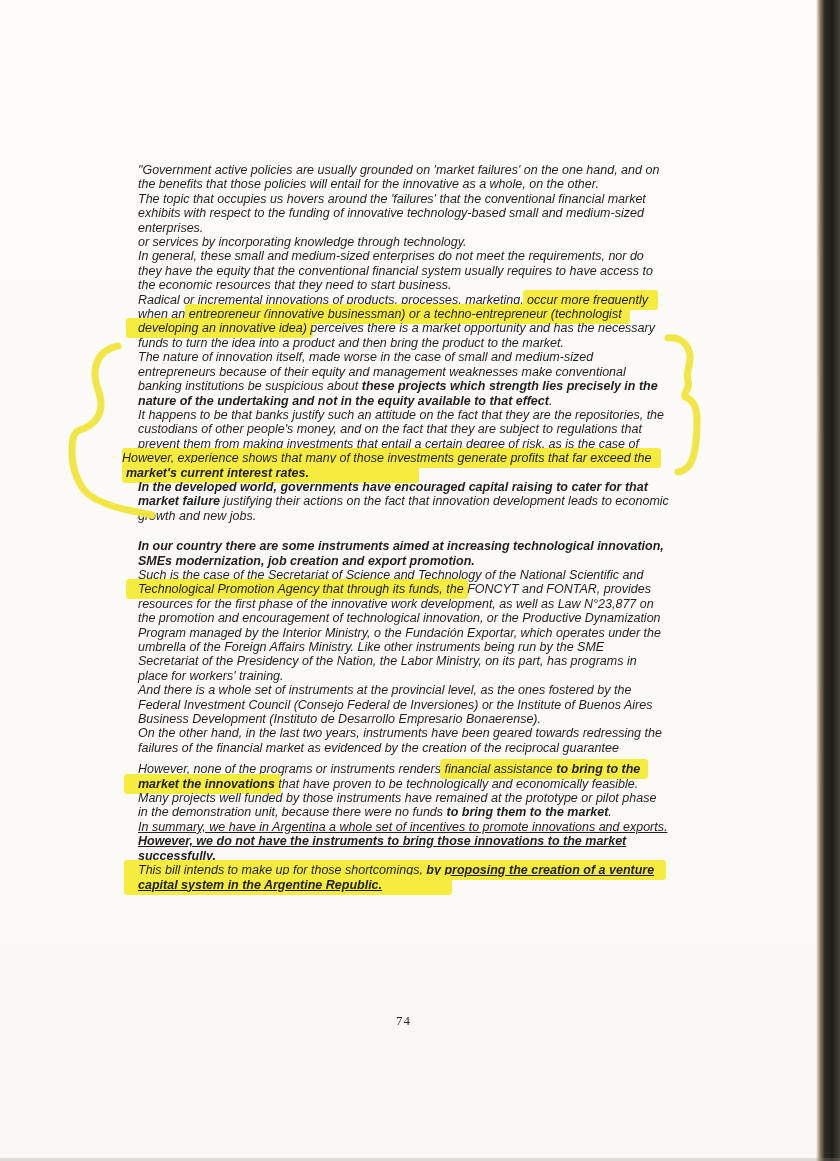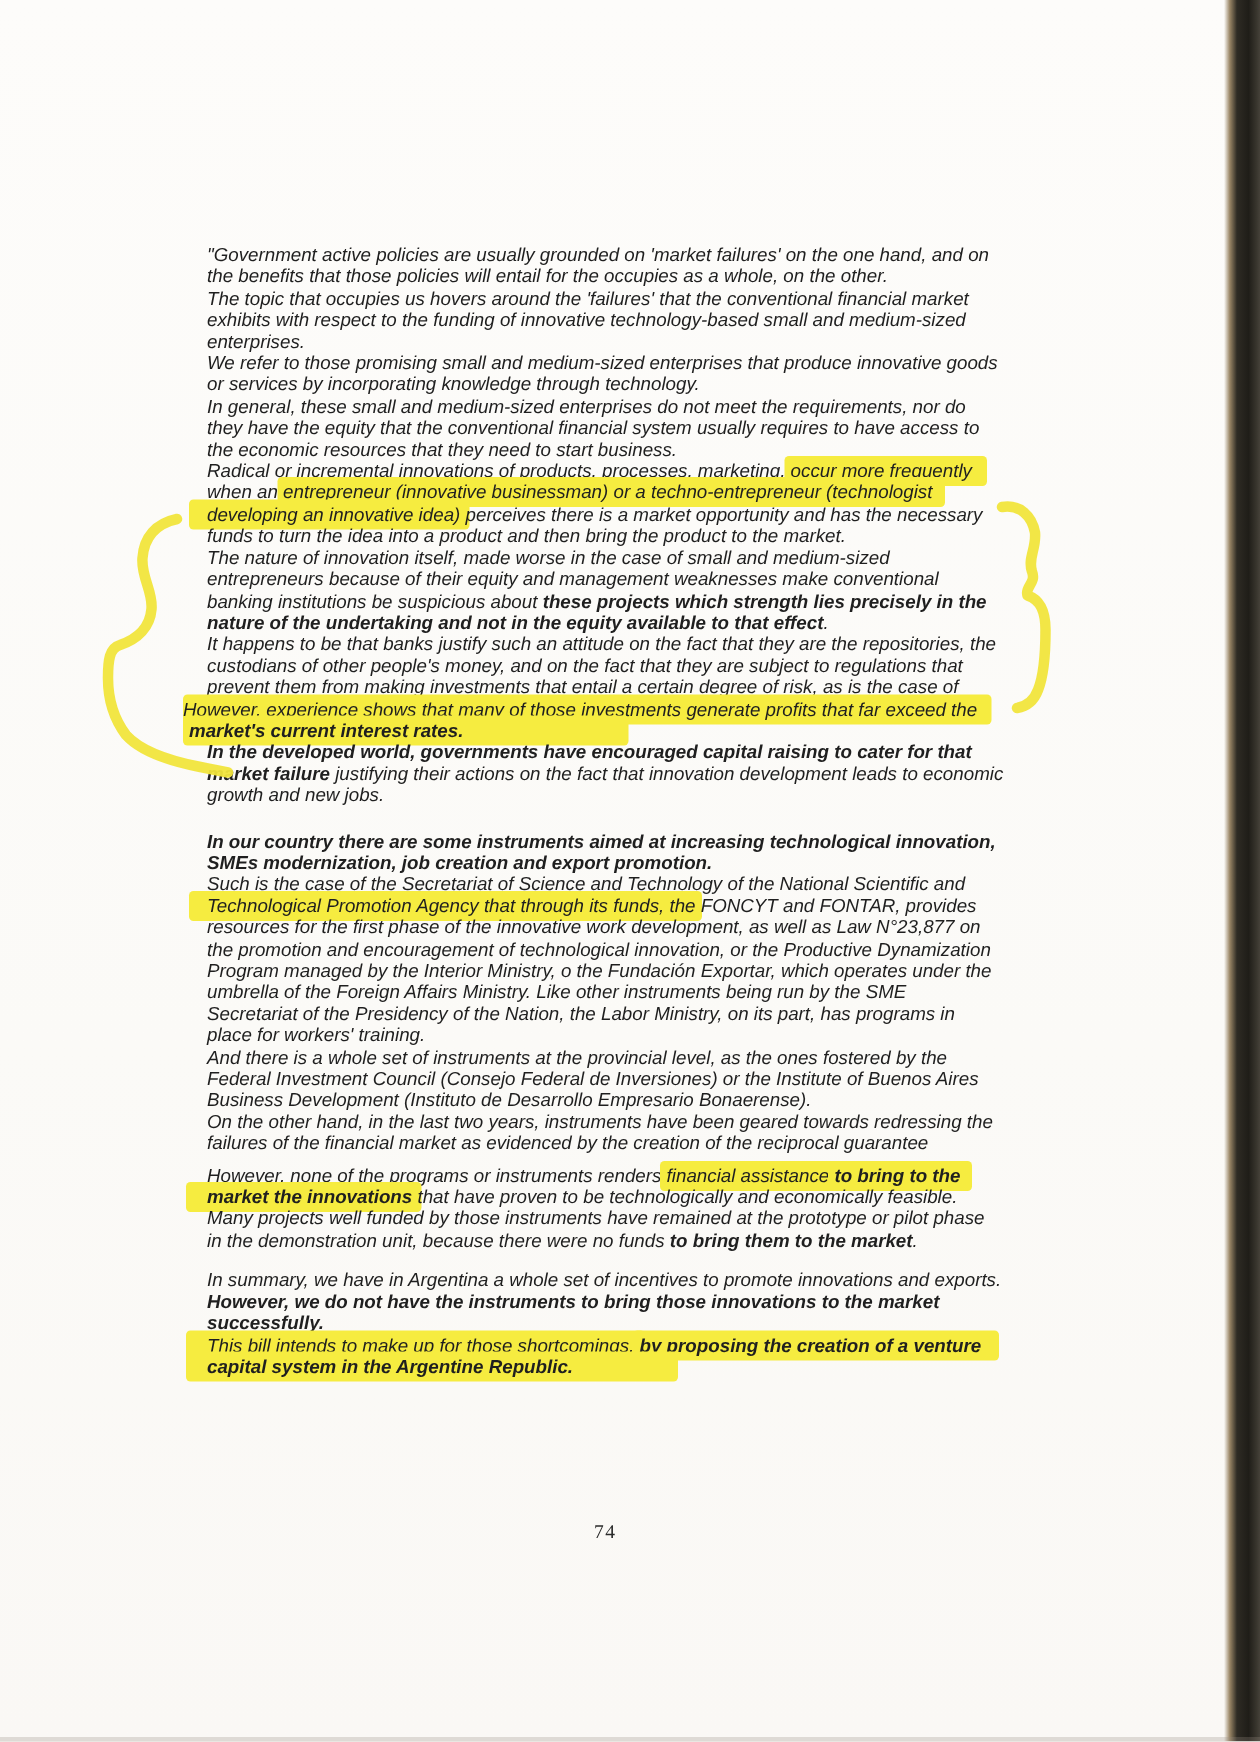--- a/index.html
+++ b/index.html
@@ -43,25 +43,24 @@
   .pen-marks{position:absolute;left:0;top:0;pointer-events:none;}
 </style>
 </head>
 <body>
 
 <div class="page">
 
   <div class="text-block">
       <div class="para">
         <div class="line"><span class="seg">"Government active policies are usually grounded on 'market failures' on the one hand, and on</span></div>
-        <div class="line"><span class="seg">the benefits that those policies will entail for the occupies as a whole, on the other.</span></div>
+        <div class="line"><span class="seg">the benefits that those policies will entail for the innovative as a whole, on the other.</span></div>
         <div class="line"><span class="seg">The topic that occupies us hovers around the 'failures' that the conventional financial market</span></div>
         <div class="line"><span class="seg">exhibits with respect to the funding of innovative technology-based small and medium-sized</span></div>
         <div class="line"><span class="seg">enterprises.</span></div>
-        <div class="line"><span class="seg">We refer to those promising small and medium-sized enterprises that produce innovative goods</span></div>
         <div class="line"><span class="seg">or services by incorporating knowledge through technology.</span></div>
         <div class="line"><span class="seg">In general, these small and medium-sized enterprises do not meet the requirements, nor do</span></div>
         <div class="line"><span class="seg">they have the equity that the conventional financial system usually requires to have access to</span></div>
         <div class="line"><span class="seg">the economic resources that they need to start business.</span></div>
         <div class="line"><span class="seg">Radical or incremental innovations of products, processes, marketing, </span><span class="seg hl" style="padding-right: 10px; margin-right: -10px;">occur more frequently</span></div>
         <div class="line"><span class="seg">when an </span><span class="seg hl" style="padding-right: 8px; margin-right: -8px;">entrepreneur (innovative businessman) or a techno-entrepreneur (technologist</span></div>
         <div class="line"><span class="seg hl" style="padding-left: 12px; margin-left: -12px; padding-right: 6px; margin-right: -6px;">developing an innovative idea)</span><span class="seg"> perceives there is a market opportunity and has the necessary</span></div>
         <div class="line"><span class="seg">funds to turn the idea into a product and then bring the product to the market.</span></div>
         <div class="line"><span class="seg">The nature of innovation itself, made worse in the case of small and medium-sized</span></div>
         <div class="line"><span class="seg">entrepreneurs because of their equity and management weaknesses make conventional</span></div>
@@ -92,21 +91,21 @@
         <div class="line"><span class="seg">Business Development (Instituto de Desarrollo Empresario Bonaerense).</span></div>
         <div class="line"><span class="seg">On the other hand, in the last two years, instruments have been geared towards redressing the</span></div>
         <div class="line"><span class="seg">failures of the financial market as evidenced by the creation of the reciprocal guarantee</span></div>
       </div>
       <div class="para" style="margin-top: 7px;">
         <div class="line"><span class="seg">However, none of the programs or instruments renders </span><span class="seg hl">financial assistance </span><span class="seg bold hl" style="padding-right: 8px; margin-right: -8px;">to bring to the</span></div>
         <div class="line"><span class="seg bold hl" style="padding-left: 14px; margin-left: -14px; padding-right: 6px; margin-right: -6px;">market the innovations</span><span class="seg"> that have proven to be technologically and economically feasible.</span></div>
         <div class="line"><span class="seg">Many projects well funded by those instruments have remained at the prototype or pilot phase</span></div>
         <div class="line"><span class="seg">in the demonstration unit, because there were no funds </span><span class="seg bold">to bring them to the market</span><span class="seg">.</span></div>
       </div>
-      <div class="para" style="margin-top: 12px;">
+      <div class="para" style=" text-decoration: underline;">
         <div class="line"><span class="seg">In summary, we have in Argentina a whole set of incentives to promote innovations and exports.</span></div>
         <div class="line"><span class="seg bold">However, we do not have the instruments to bring those innovations to the market</span></div>
         <div class="line"><span class="seg bold">successfully.</span></div>
         <div class="line"><span class="seg hl" style="padding-left: 14px; margin-left: -14px;">This bill intends to make up for those shortcomings, </span><span class="seg bold hl" style="padding-right: 12px; margin-right: -12px;">by proposing the creation of a venture</span></div>
         <div class="line"><span class="seg bold hl" style="padding-left: 14px; margin-left: -14px; padding-right: 70px; margin-right: -70px;">capital system in the Argentine Republic.</span></div>
       </div>
     </div>
 
   <svg class="pen-marks" width="840" height="1161" viewBox="0 0 840 1161">
     <path d="M118,346 C104,349 96,358 95,372 C94,385 102,394 101,406 C100,418 92,426 80,430

